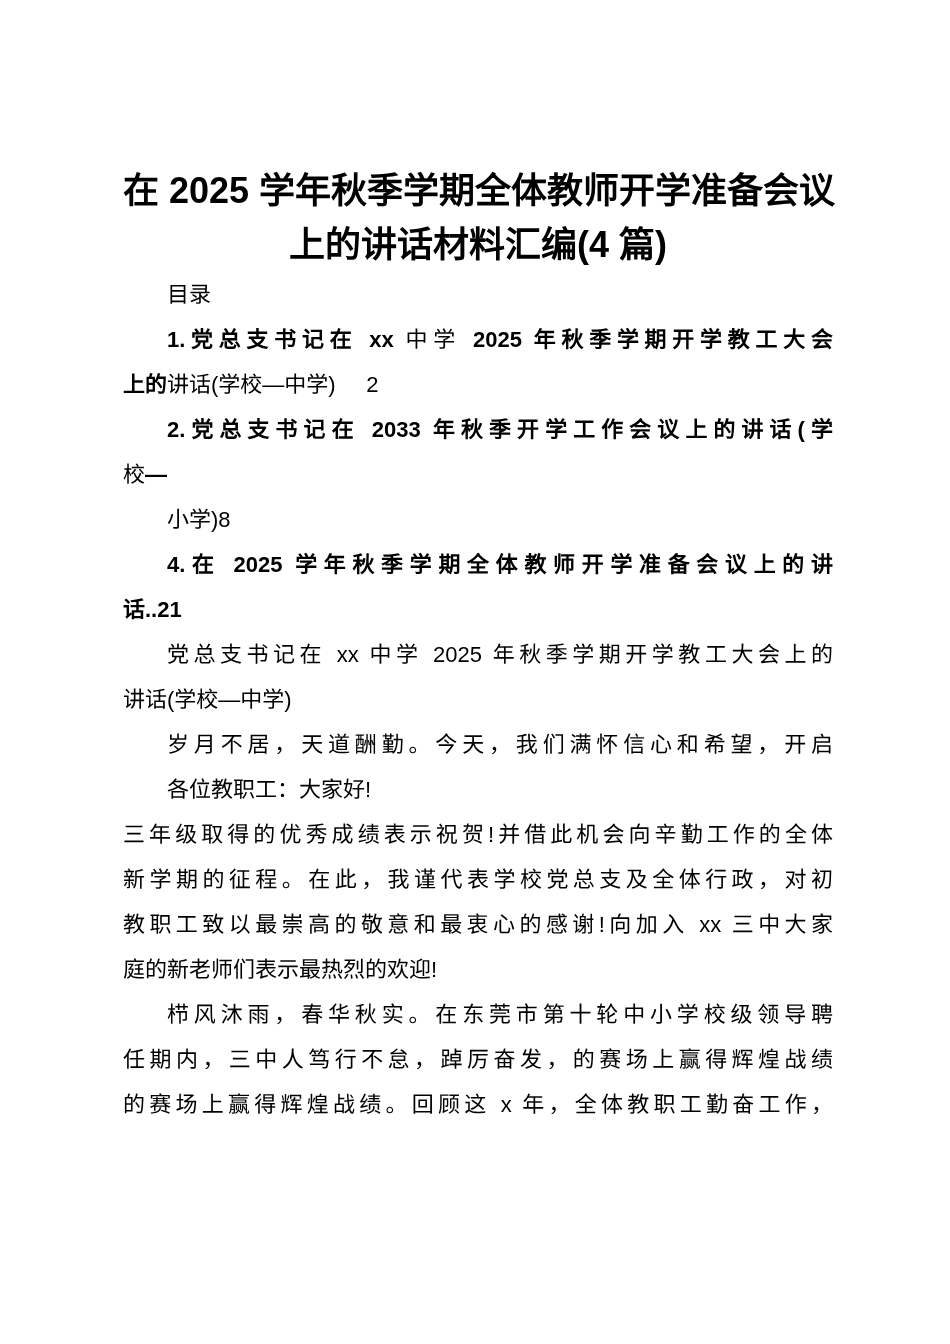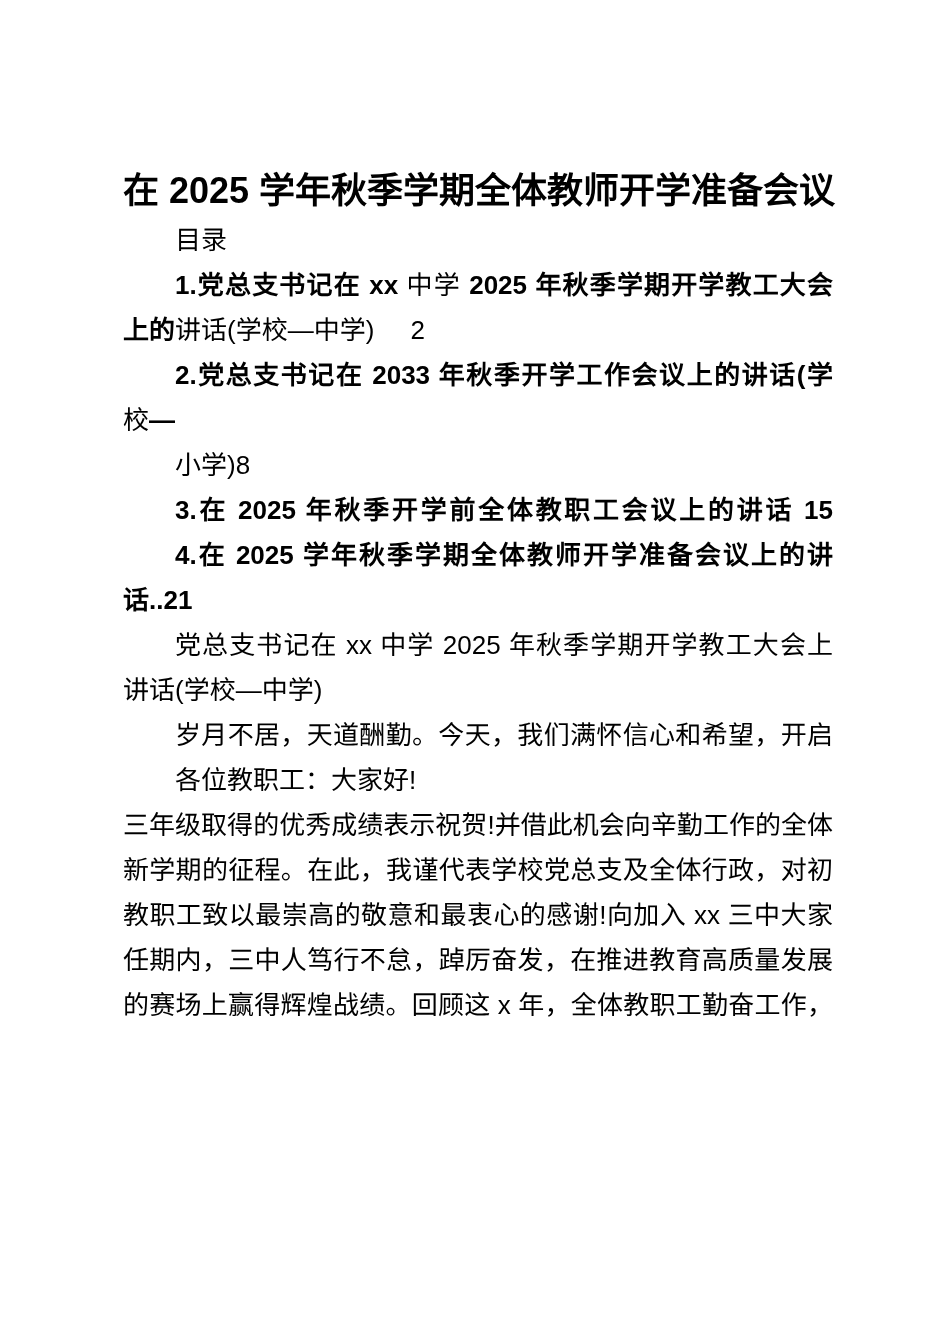--- a/index.html
+++ b/index.html
@@ -24,21 +24,21 @@
     font-size: 36px;
     line-height: 54px;
     height: 54px;
     font-weight: 700;
     text-align: center;
     white-space: nowrap;
     overflow: visible;
   }
   .title-line .seg { white-space: nowrap; }
   .text-line {
-    font-size: 26px;
+    font-size: 22px;
     line-height: 45px;
     height: 45px;
     overflow: hidden;
   }
   .indent { text-indent: 2em; }
   .fill { text-align: justify; text-align-last: justify; }
   .center { text-align: center; }
   .u {
     text-decoration-thickness: 2px;
     text-underline-offset: 5px;
@@ -46,32 +46,34 @@
   .b { font-weight: 700; }
   .seg { white-space: pre-wrap; }
 </style>
 </head>
 <body>
 
 <div class="page">
   <div class="content">
 
   <div class="title-line center"><span class="seg b">在 2025 学年秋季学期全体教师开学准备会议</span></div>
+      <div class="title-line center"><span class="seg b">上的讲话材料汇编(4 篇)</span></div>
       <div class="text-line indent"><span class="seg">目录</span></div>
       <div class="text-line indent fill u"><span class="seg b">1.党总支书记在 xx </span><span class="seg">中学 </span><span class="seg b">2025 年秋季学期开学教工大会</span></div>
       <div class="text-line u"><span class="seg b">上的</span><span class="seg">讲话(学校—中学)</span><span class="seg">&nbsp;&nbsp;&nbsp;&nbsp;&nbsp;</span><span class="seg">2</span></div>
       <div class="text-line indent fill u"><span class="seg b">2.党总支书记在 2033 年秋季开学工作会议上的讲话(学</span></div>
       <div class="text-line u"><span class="seg">校</span><span class="seg b">—</span></div>
       <div class="text-line indent u"><span class="seg">小学)8</span></div>
-      <div class="text-line indent fill u"><span class="seg b">3.在 2025 年秋季开学前全体教职工会议上的讲话 15</span></div>
       <div class="text-line indent fill"><span class="seg b">4.在 2025 学年秋季学期全体教师开学准备会议上的讲</span></div>
       <div class="text-line"><span class="seg b">话..21</span></div>
       <div class="text-line indent fill"><span class="seg">党总支书记在 xx 中学 2025 年秋季学期开学教工大会上的</span></div>
       <div class="text-line"><span class="seg">讲话(学校—中学)</span></div>
       <div class="text-line indent fill"><span class="seg">岁月不居，天道酬勤。今天，我们满怀信心和希望，开启</span></div>
       <div class="text-line indent"><span class="seg">各位教职工：大家好!</span></div>
       <div class="text-line fill"><span class="seg">三年级取得的优秀成绩表示祝贺!并借此机会向辛勤工作的全体</span></div>
       <div class="text-line fill"><span class="seg">新学期的征程。在此，我谨代表学校党总支及全体行政，对初</span></div>
       <div class="text-line fill"><span class="seg">教职工致以最崇高的敬意和最衷心的感谢!向加入 xx 三中大家</span></div>
-      <div class="text-line fill"><span class="seg">任期内，三中人笃行不怠，踔厉奋发，在推进教育高质量发展</span></div>
+      <div class="text-line"><span class="seg">庭的新老师们表示最热烈的欢迎!</span></div>
+      <div class="text-line indent fill"><span class="seg">栉风沐雨，春华秋实。在东莞市第十轮中小学校级领导聘</span></div>
+      <div class="text-line fill"><span class="seg">任期内，三中人笃行不怠，踔厉奋发，的赛场上赢得辉煌战绩</span></div>
       <div class="text-line fill"><span class="seg">的赛场上赢得辉煌战绩。回顾这 x 年，全体教职工勤奋工作，</span></div>
     </div>
 </div>
 
 </body></html>

